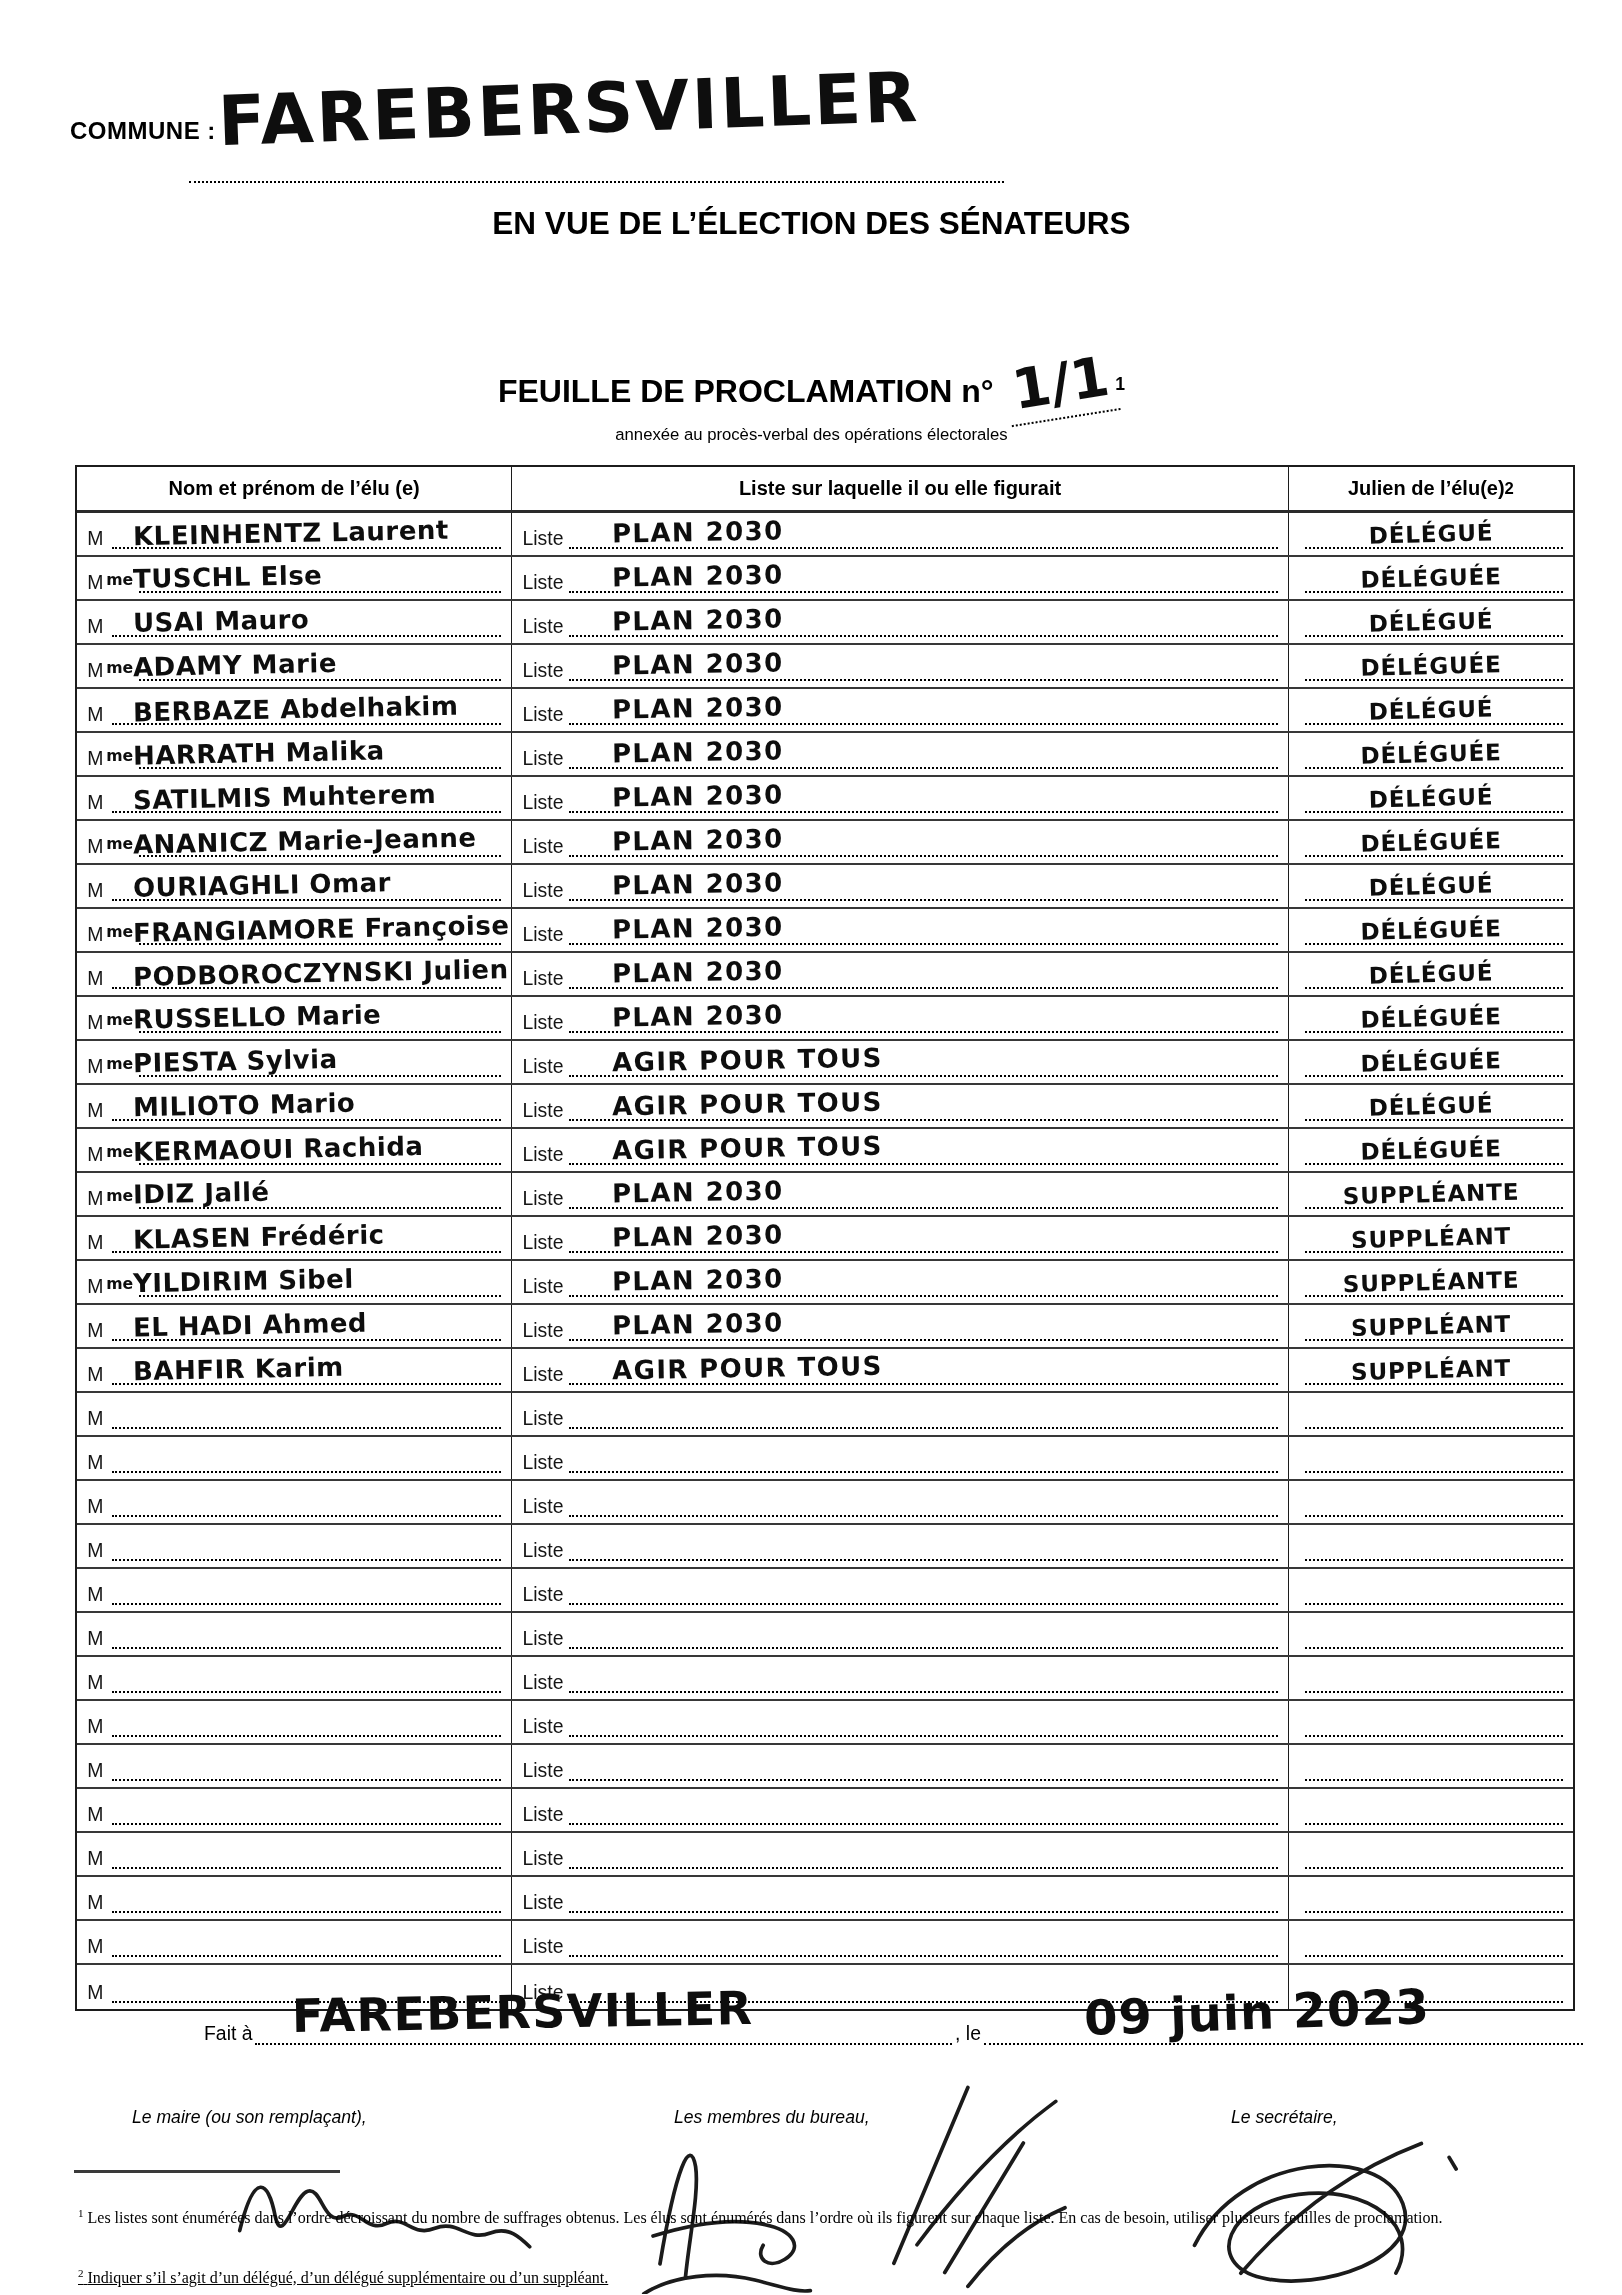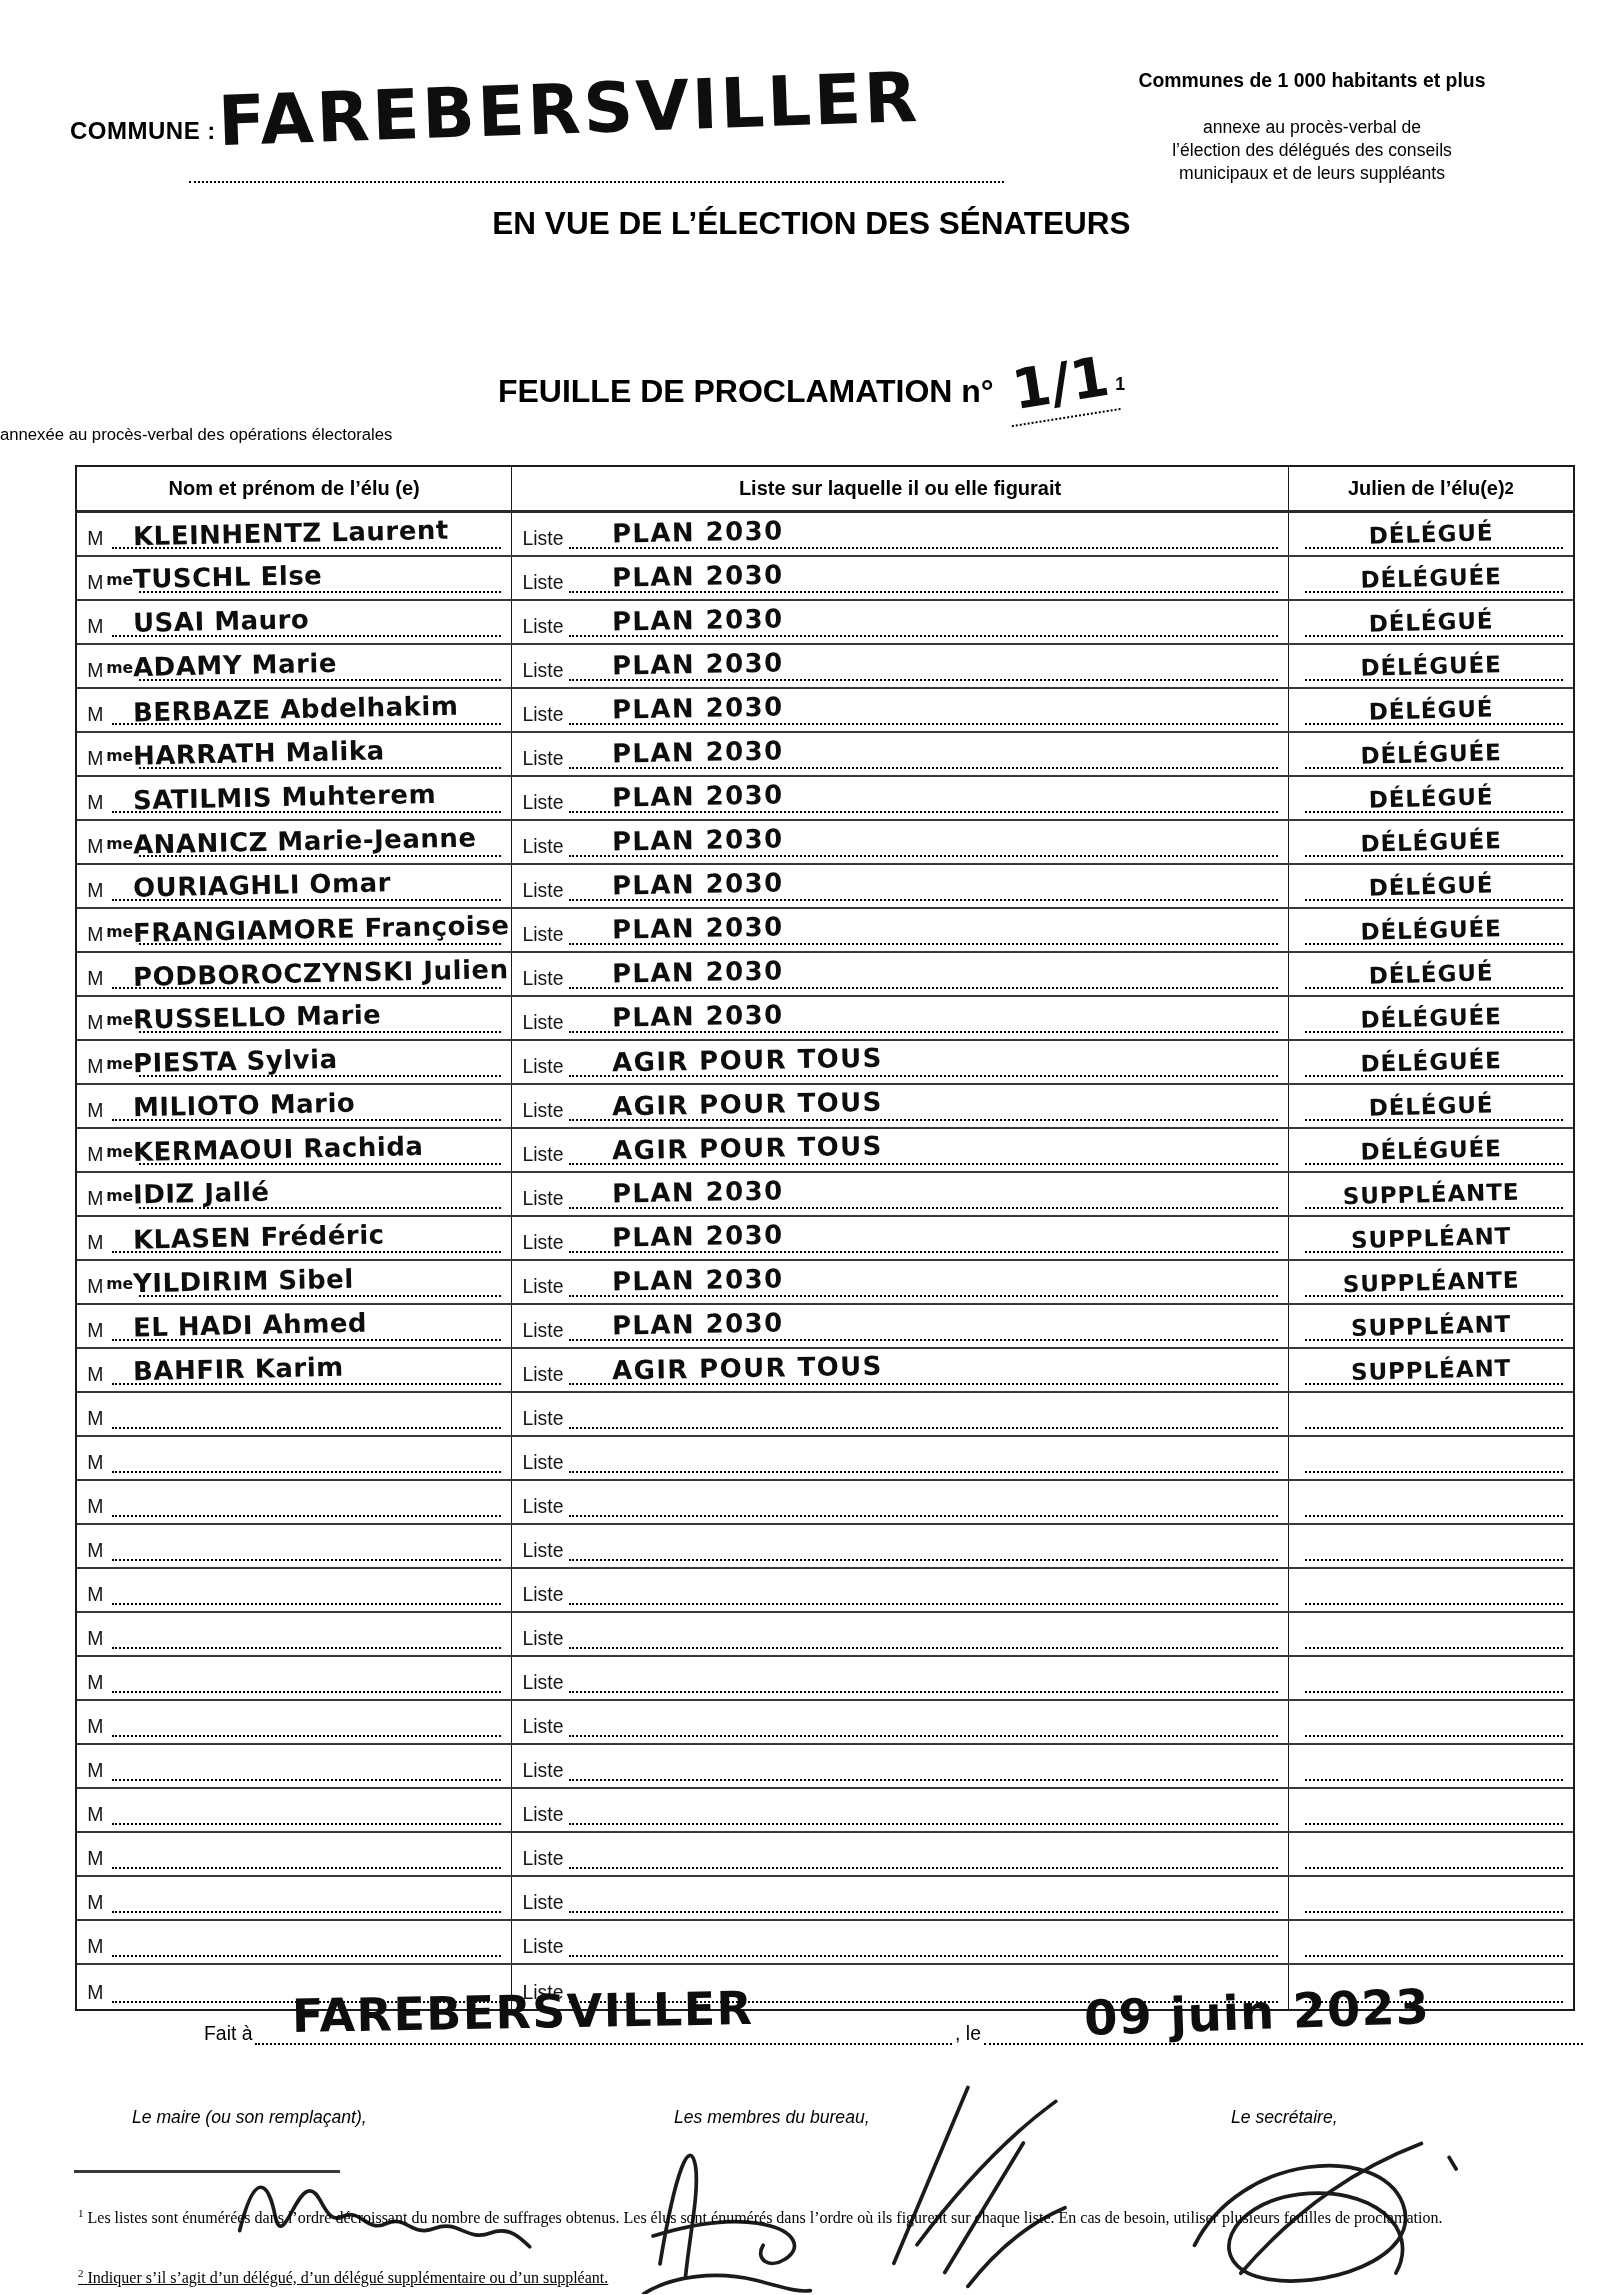--- a/index.html
+++ b/index.html
@@ -16,21 +16,21 @@
   .corner .l1{font-weight:bold;font-size:19.4px;margin-bottom:24px;}
   .corner .l{font-size:17.6px;line-height:1.32;}
 
   .title{position:absolute;left:0;width:100%;top:201px;text-align:center;font-weight:bold;
          font-size:31.5px;line-height:1.45;letter-spacing:0px;}
 
   .proc{position:absolute;left:0;width:100%;top:351px;text-align:center;font-size:32px;font-weight:bold;}
   .proc .num{display:inline-block;font-size:55px;font-weight:700;font-family:"DejaVu Sans",cursive;
              transform:rotate(-9deg);border-bottom:2.8px dotted #000;padding:0 6.5px 1.9px 6.5px;margin-left:12px;}
   .proc sup{font-size:17.6px;}
-  .proc-sub{position:absolute;left:0;width:100%;top:425px;text-align:left;font-size:16.7px;}
+  .proc-sub{position:absolute;left:0;width:100%;top:425px;text-align:center;font-size:16.7px;}
 
   
   .table{position:absolute;left:75px;top:465px;width:1500px;border:2.3px solid #1c1c1c;box-sizing:border-box;}
   .thead{display:flex;height:43px;border-bottom:3.7px solid #2a2a2a;font-weight:bold;font-size:20px;}
   .th{display:flex;align-items:center;justify-content:center;box-sizing:border-box;text-align:center;}
   .c1{width:29.1%;}.c2{width:51.9%;}.c3{width:19%;}
   .vline{border-right:1.9px solid #1c1c1c;}
   .row{display:flex;height:44px;border-bottom:2.3px solid #383838;box-sizing:border-box;}
   .row:last-child{border-bottom:none;}
   .cell{position:relative;display:flex;align-items:flex-end;box-sizing:border-box;padding:0 10.2px 6.5px 10.2px;}
@@ -62,26 +62,20 @@
 </style>
 </head>
 <body>
 
 <div class="page">
 
   <span class="commune-label">COMMUNE :</span>
   <span class="commune-line"></span>
   <span class="hw commune-hw">FAREBERSVILLER</span>
 
-  <div class="corner">
-    <div class="l1">Communes de 1 000 habitants et plus</div>
-    <div class="l">annexe au procès-verbal de</div>
-    <div class="l">l’élection des délégués des conseils</div>
-    <div class="l">municipaux et de leurs suppléants</div>
-  </div>
 
   <div class="title">
     <div>EN VUE DE L’ÉLECTION DES SÉNATEURS</div>
   </div>
 
   <div class="proc">
     <span>FEUILLE DE PROCLAMATION n°</span><span class="hw num">1/1</span><sup>1</sup>
   </div>
   <div class="proc-sub">annexée au procès-verbal des opérations électorales</div>
 

